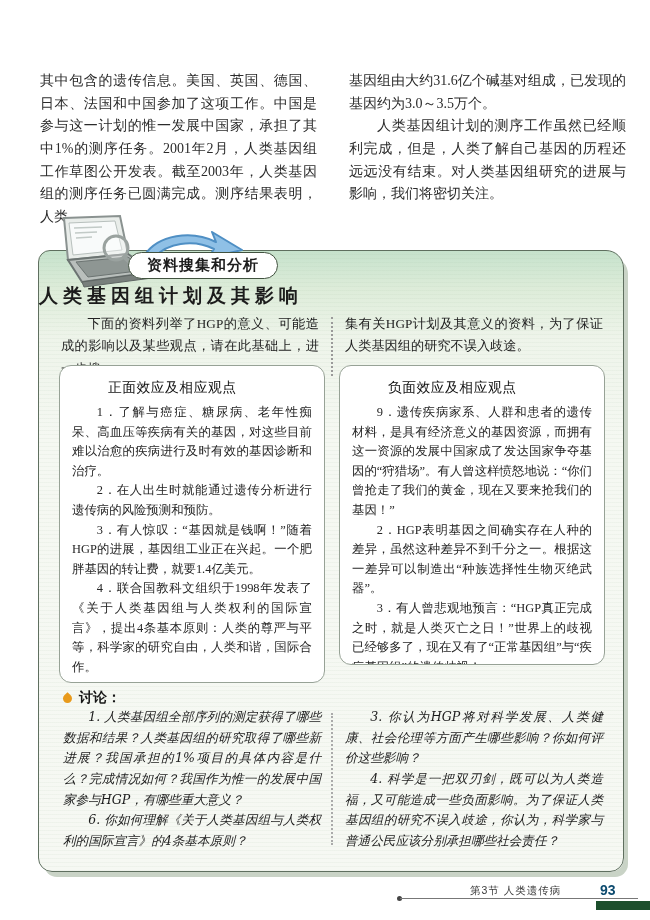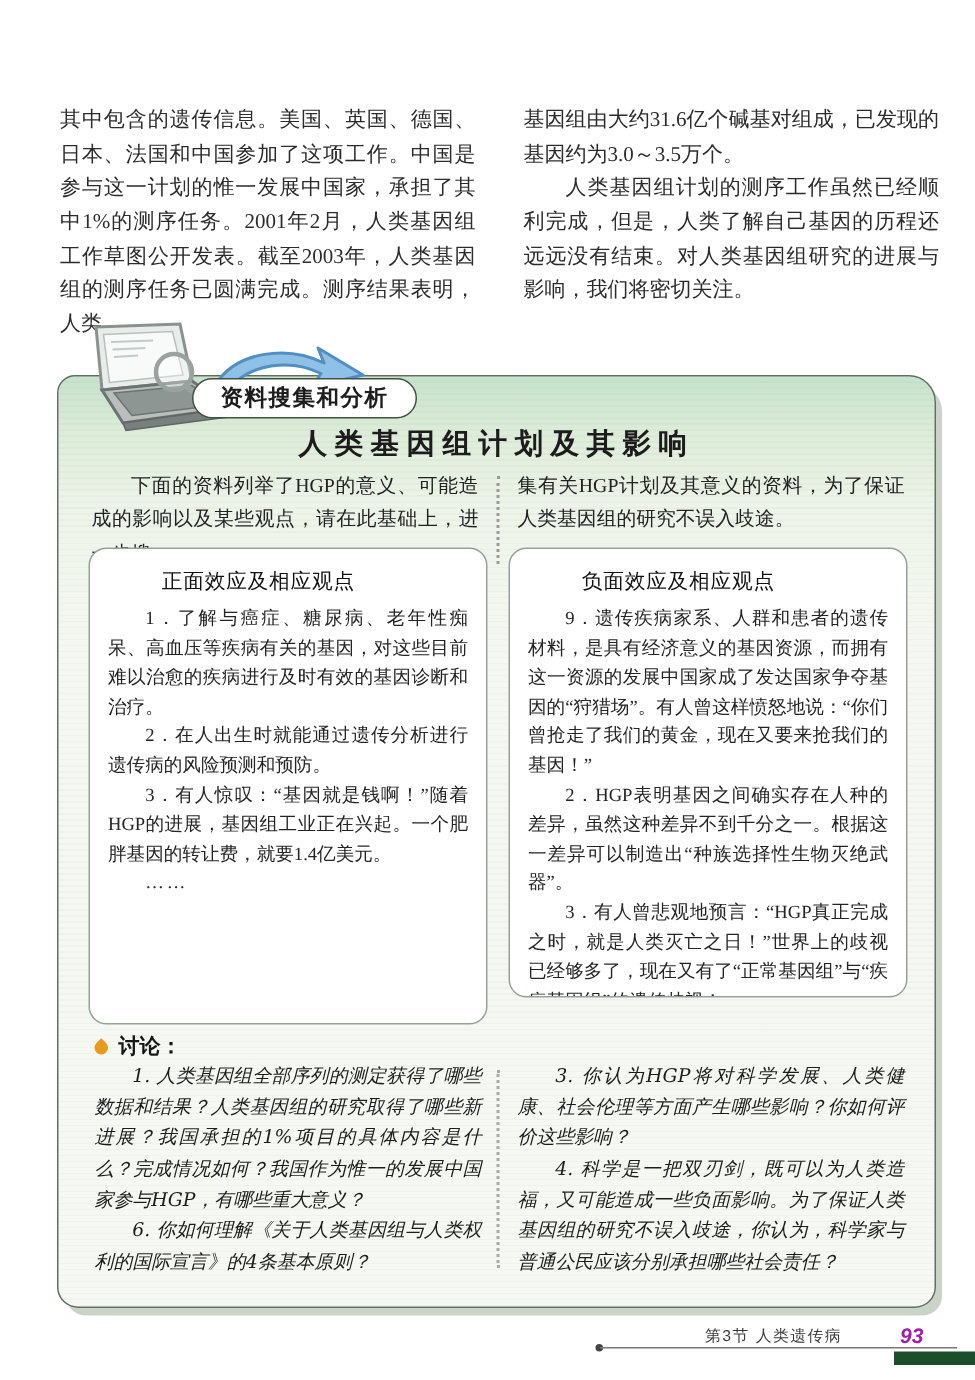--- a/index.html
+++ b/index.html
@@ -44,21 +44,20 @@
     background:#ffffff;
     border:1.6px solid #41523f;
     border-radius:15px;
     padding:3px 18px;
     font-size:15px; font-weight:bold; color:#1d1d1d;
     letter-spacing:1px;
   }
 
   .panel-title{
     position:absolute; left:0; top:32px; width:100%;
-    text-align:center;
     font-family:"DejaVu Serif","Liberation Serif",serif;
     font-size:19px; font-weight:600; letter-spacing:5px; color:#1c1c1c;
   }
 
   .lead{
     position:absolute; left:22px; top:62px; width:542px;
     display:flex;
   }
   .lead-col{ flex:1; font-family:"Liberation Serif","DejaVu Serif",serif;
     font-size:13.2px; line-height:1.7; text-align:justify; color:#222; }
@@ -118,21 +117,21 @@
   .footer-dot{
     position:absolute; left:397px; top:896px; width:5px; height:5px;
     background:#444; border-radius:50%;
   }
   .footer-section{
     position:absolute; left:470px; top:884px;
     font-size:10.5px; color:#3a3a3a; letter-spacing:1px;
   }
   .footer-page{
     position:absolute; left:600px; top:882px;
-    font-size:14px; font-weight:bold; color:#a21caf;font-style:italic;
+    font-size:14px; font-weight:bold; color:#0c4a6e;
   }
   .footer-bar{
     position:absolute; left:596px; top:901px; width:54px; height:9px;
     background:#1c4e2c;
   }
 </style>
 </head>
 <body>
 
 <div class="top-columns">
@@ -157,20 +156,21 @@
       <p>集有关HGP计划及其意义的资料，为了保证人类基因组的研究不误入歧途。</p>
     </div>
   </div>
 
   <div class="boxes">
     <div class="viewbox pos">
       <h3>正面效应及相应观点</h3>
       <p>1．了解与癌症、糖尿病、老年性痴呆、高血压等疾病有关的基因，对这些目前难以治愈的疾病进行及时有效的基因诊断和治疗。</p>
       <p>2．在人出生时就能通过遗传分析进行遗传病的风险预测和预防。</p>
       <p>3．有人惊叹：“基因就是钱啊！”随着HGP的进展，基因组工业正在兴起。一个肥胖基因的转让费，就要1.4亿美元。</p>
+      <p>4．联合国教科文组织于1998年发表了《关于人类基因组与人类权利的国际宣言》，提出4条基本原则：人类的尊严与平等，科学家的研究自由，人类和谐，国际合作。</p>
       <p class="dots">……</p>
     </div>
     <div class="viewbox neg">
       <h3>负面效应及相应观点</h3>
       <p>9．遗传疾病家系、人群和患者的遗传材料，是具有经济意义的基因资源，而拥有这一资源的发展中国家成了发达国家争夺基因的“狩猎场”。有人曾这样愤怒地说：“你们曾抢走了我们的黄金，现在又要来抢我们的基因！”</p>
       <p>2．HGP表明基因之间确实存在人种的差异，虽然这种差异不到千分之一。根据这一差异可以制造出“种族选择性生物灭绝武器”。</p>
       <p>3．有人曾悲观地预言：“HGP真正完成之时，就是人类灭亡之日！”世界上的歧视已经够多了，现在又有了“正常基因组”与“疾病基因组”的遗传歧视！</p>
 
     </div>
   </div>

